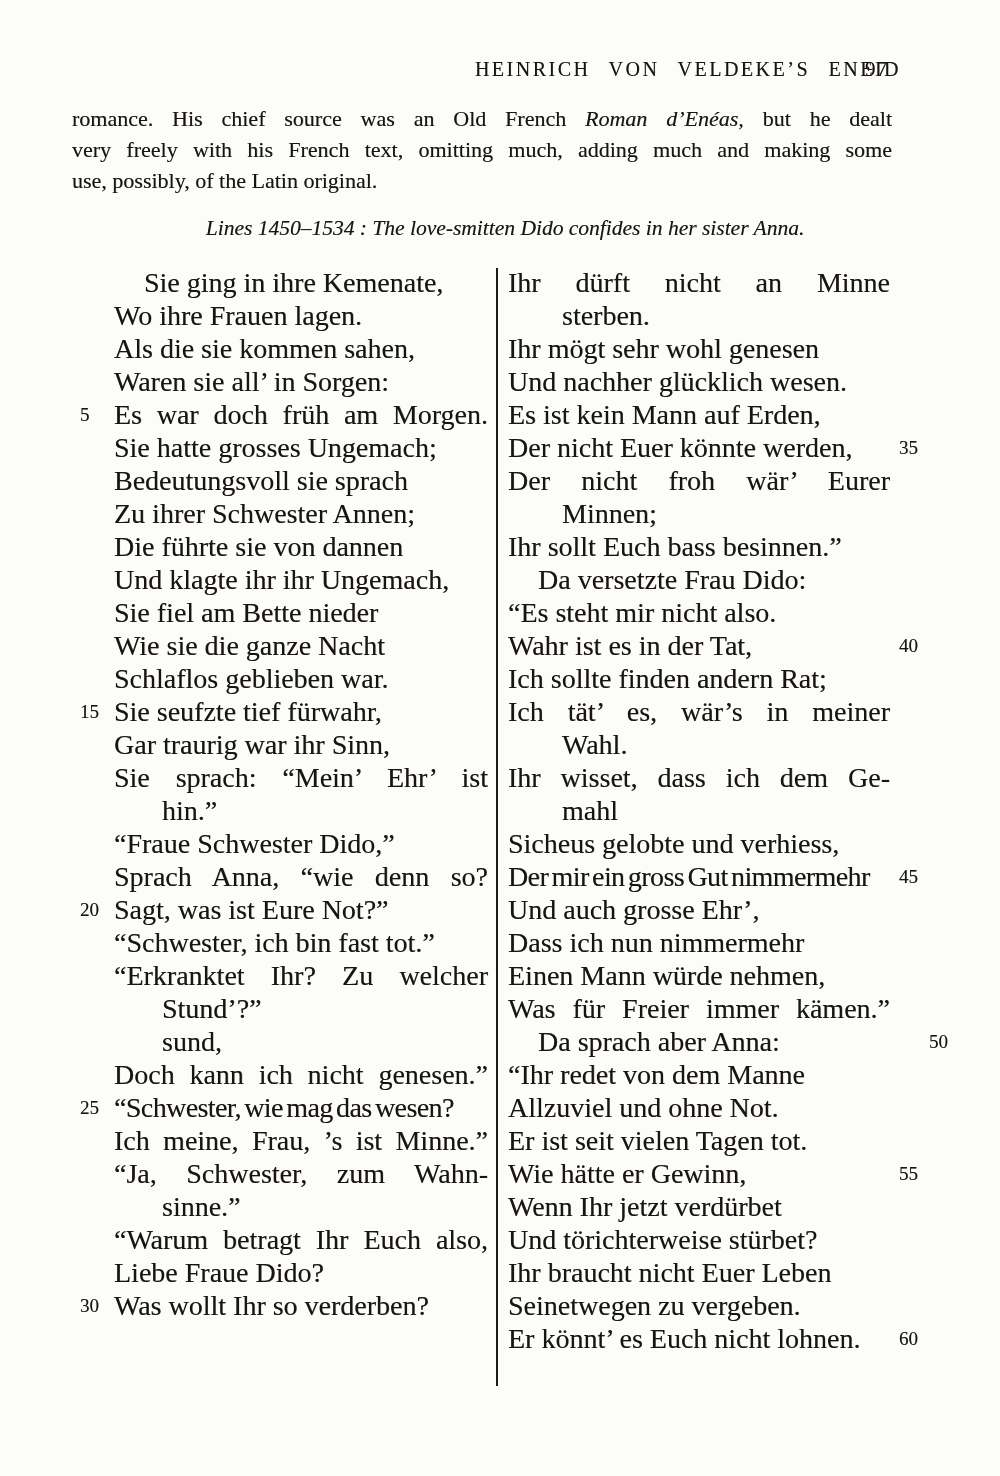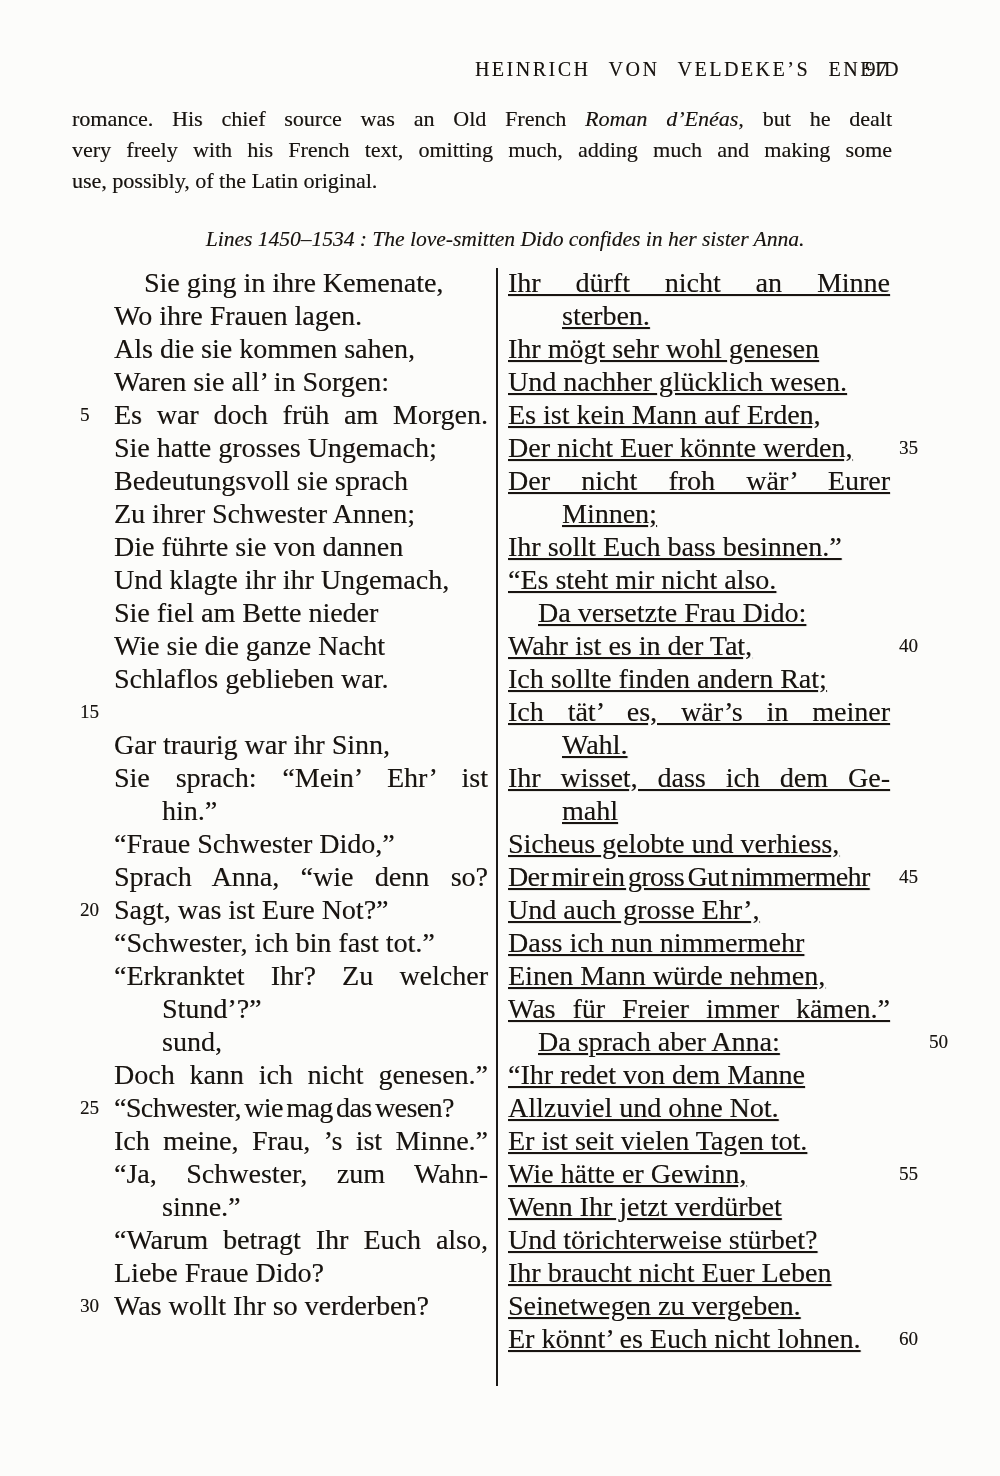--- a/index.html
+++ b/index.html
@@ -22,32 +22,32 @@
     font-size:20px;letter-spacing:2.5px;word-spacing:11px;
   }
   .page-number{position:absolute;right:40px;top:-1px;font-size:21px;letter-spacing:1px;text-align:right;}
   
   .prose{position:absolute;left:72px;top:103px;width:820px;font-size:22px;line-height:31px;}
   .pline{display:block;text-align:justify;text-align-last:justify;}
   .pline.last{text-align:left;text-align-last:auto;}
   .prose i{font-style:italic;}
   
   .section-heading{
-    position:absolute;top:227px;left:90px;width:830px;
+    position:absolute;top:216px;left:90px;width:830px;
     text-align:center;font-style:italic;font-size:21.5px;
   }
   
   .verse{position:absolute;left:72px;top:266px;width:860px;font-size:28px;}
   .col{position:absolute;top:0;}
   .col.left{left:0;width:416px;}
   .col.right{left:436px;width:424px;}
   .divider{position:absolute;left:424px;top:2px;width:2px;height:1118px;background:#1c1a18;}
   .vrow{display:flex;height:33px;line-height:33px;}
   .txt{flex:1 1 auto;min-width:0;}
-  .col.right .txt{flex:0 0 382px;width:382px;text-decoration:underline;}
+  .col.right .txt{flex:0 0 382px;width:382px;}
   .txt.start{padding-left:30px;}
   .txt.wrap{padding-left:48px;}
   .col.right .txt.wrap{padding-left:54px;}
   .txt.j{text-align:justify;text-align-last:justify;}
   .txt.tight{word-spacing:-3px;letter-spacing:-0.6px;}
   .num{flex:0 0 42px;width:42px;font-size:19px;padding-left:8px;box-sizing:border-box;}
   .col.right .num{flex:0 0 40px;width:40px;padding-left:9px;}
 </style>
 </head>
 <body>
@@ -116,20 +116,21 @@
         <div class="vrow">
           <span class="num"></span>
           <div class="txt">Wie sie die ganze Nacht</div>
         </div>
         <div class="vrow">
           <span class="num"></span>
           <div class="txt">Schlaflos geblieben war.</div>
         </div>
         <div class="vrow">
           <span class="num">15</span>
+          <div class="txt">Sie seufzte tief fürwahr,</div>
         </div>
         <div class="vrow">
           <span class="num"></span>
           <div class="txt">Gar traurig war ihr Sinn,</div>
         </div>
         <div class="vrow">
           <span class="num"></span>
           <div class="txt j">Sie sprach: “Mein’ Ehr’ ist</div>
         </div>
         <div class="vrow">
@@ -229,25 +230,25 @@
         </div>
         <div class="vrow">
           <div class="txt wrap">Minnen;</div>
           <span class="num"></span>
         </div>
         <div class="vrow">
           <div class="txt">Ihr sollt Euch bass besinnen.”</div>
           <span class="num"></span>
         </div>
         <div class="vrow">
+          <div class="txt start">Da versetzte Frau Dido:</div>
+          <span class="num"></span>
+        </div>
+        <div class="vrow">
           <div class="txt">“Es steht mir nicht also.</div>
-          <span class="num"></span>
-        </div>
-        <div class="vrow">
-          <div class="txt start">Da versetzte Frau Dido:</div>
           <span class="num"></span>
         </div>
         <div class="vrow">
           <div class="txt">Wahr ist es in der Tat,</div>
           <span class="num">40</span>
         </div>
         <div class="vrow">
           <div class="txt">Ich sollte finden andern Rat;</div>
           <span class="num"></span>
         </div>

